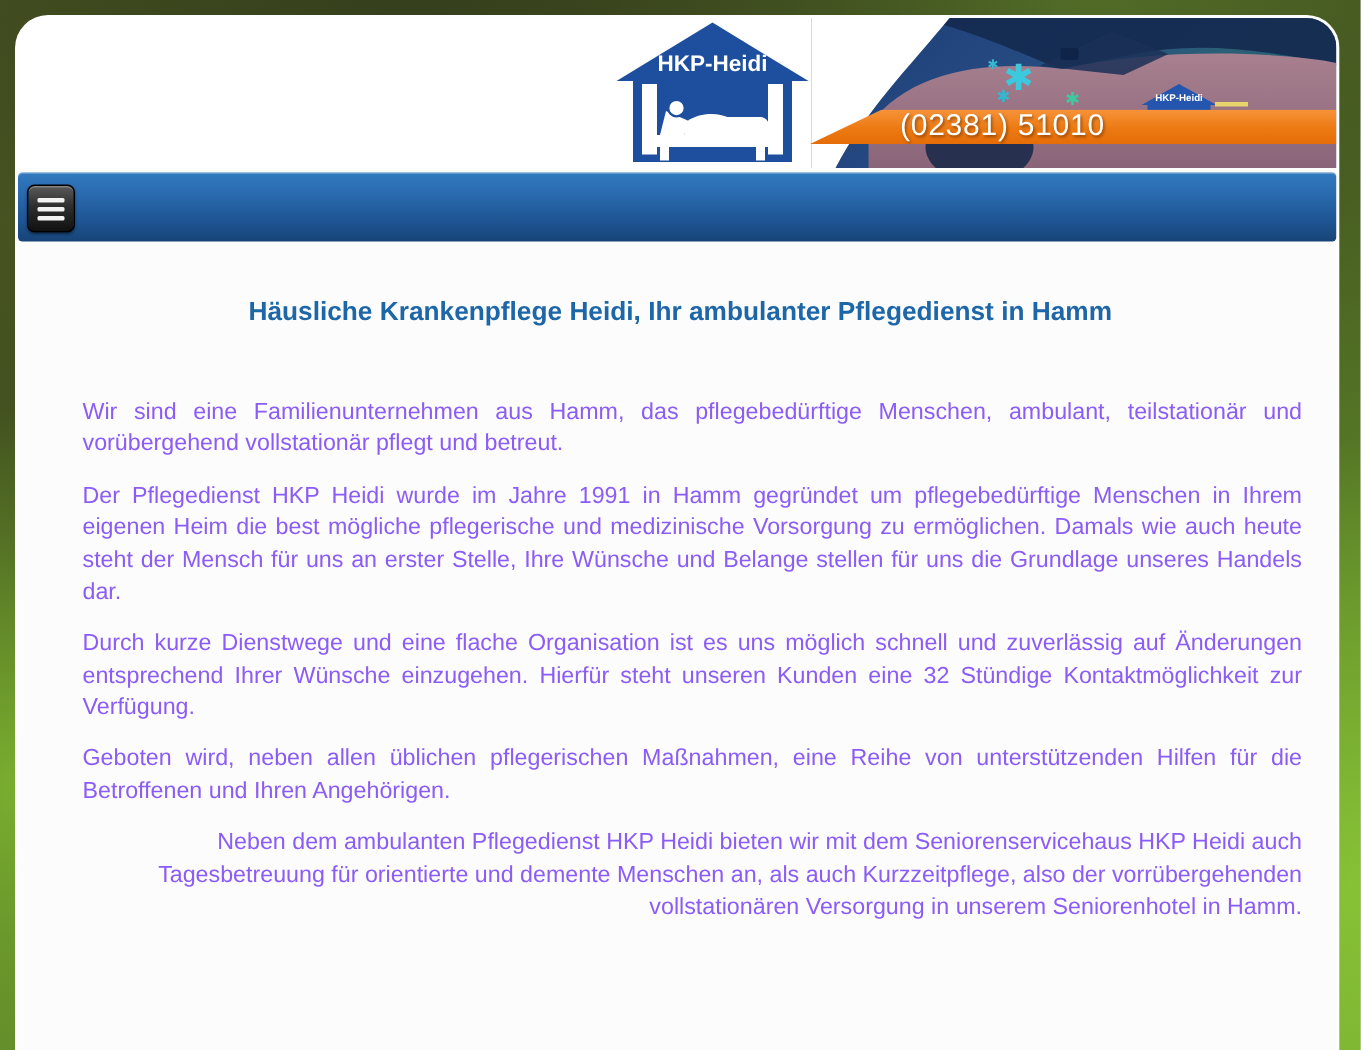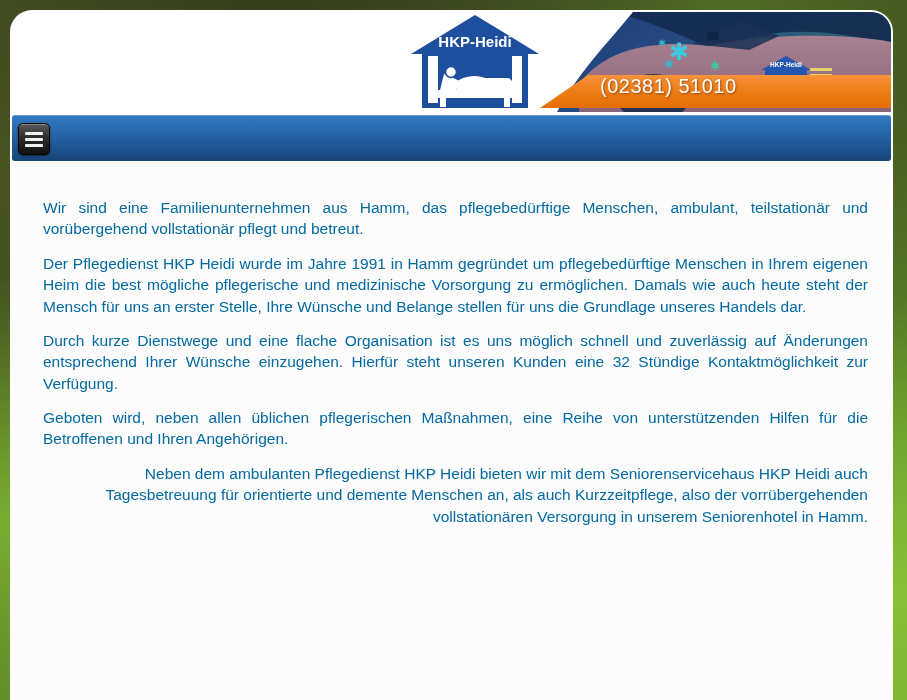--- a/index.html
+++ b/index.html
@@ -19,21 +19,21 @@
     border:2px solid rgba(255,255,255,.85);border-bottom:none;
     border-radius:22px 22px 0 0;
     overflow:hidden;
   }
   
   .header{position:relative;height:100px;background:#ffffff;}
   .logo{position:absolute;left:398px;top:2px;width:130px;height:96px;cursor:pointer;}
   .photo{position:absolute;right:0;top:0;width:350px;height:100px;}
   .photo svg{display:block;}
   .phone-bar{
-    position:absolute;right:0;bottom:4px;left:528px;height:33px;
+    position:absolute;right:0;bottom:16px;left:528px;height:23px;
     background:linear-gradient(180deg,#f7933a 0%,#ec7a12 55%,#e66d08 100%);
     clip-path:polygon(0 100%,48px 0,100% 0,100% 100%);
     z-index:3;
   }
   .phone-bar span{
     display:block;padding-left:60px;
     font-size:20px;line-height:23px;color:#ffffff;font-weight:500;letter-spacing:.5px;
     text-shadow:1px 1px 2px rgba(80,35,0,.55);
     cursor:pointer;
   }
@@ -53,22 +53,22 @@
     display:flex;flex-direction:column;justify-content:center;align-items:center;gap:3px;
   }
   .menu-btn i{display:block;width:18px;height:3px;background:#f2f2f2;border-radius:1px;}
   
   .content{padding:36px 23px 40px 27px;}
   .content h1{
     margin:0 0 46px 0;text-align:center;
     font-size:17.5px;font-weight:bold;color:#1d66a7;
   }
   .content p{
-    margin:0 0 13px 4px;
-    font-size:15.5px;line-height:1.38;color:#0369a1;
+    margin:0 0 13px 16px;
+    font-size:15.5px;line-height:1.38;color:#8b5cf6;
     text-align:justify;
   }
   .content p.align-left{text-align:right;}
 </style>
 </head>
 <body>
 
 <div class="container">
 
   <div class="header">
@@ -144,20 +144,21 @@
 
   <div class="navbar">
     <div class="menu-btn">
       <span style="display:contents">
         <i></i><i></i><i></i>
       </span>
     </div>
   </div>
 
   <div class="content">
+    <h1>Häusliche Krankenpflege Heidi, Ihr ambulanter Pflegedienst in Hamm</h1>
     <p>Wir sind eine Familienunternehmen aus Hamm, das pflegebedürftige Menschen, ambulant, teilstationär und vorübergehend vollstationär pflegt und betreut.</p>
     <p>Der Pflegedienst HKP Heidi wurde im Jahre 1991 in Hamm gegründet um pflegebedürftige Menschen in Ihrem eigenen Heim die best mögliche pflegerische und medizinische Vorsorgung zu ermöglichen. Damals wie auch heute steht der Mensch für uns an erster Stelle, Ihre Wünsche und Belange stellen für uns die Grundlage unseres Handels dar.</p>
     <p>Durch kurze Dienstwege und eine flache Organisation ist es uns möglich schnell und zuverlässig auf Änderungen entsprechend Ihrer Wünsche einzugehen. Hierfür steht unseren Kunden eine 32 Stündige Kontaktmöglichkeit zur Verfügung.</p>
     <p>Geboten wird, neben allen üblichen pflegerischen Maßnahmen, eine Reihe von unterstützenden Hilfen für die Betroffenen und Ihren Angehörigen.</p>
     <p class="align-left">Neben dem ambulanten Pflegedienst HKP Heidi bieten wir mit dem Seniorenservicehaus HKP Heidi auch Tagesbetreuung für orientierte und demente Menschen an, als auch Kurzzeitpflege, also der vorrübergehenden vollstationären Versorgung in unserem Seniorenhotel in Hamm.</p>
   </div>
 
 </div>
 
 </body></html>

